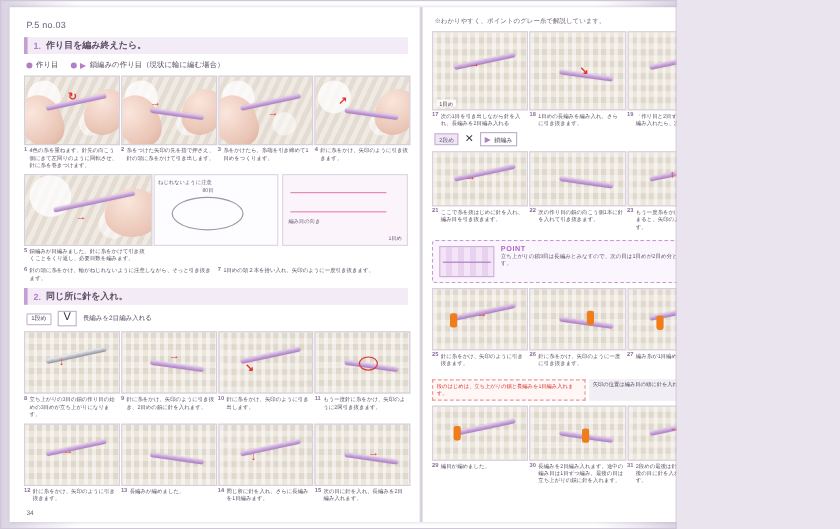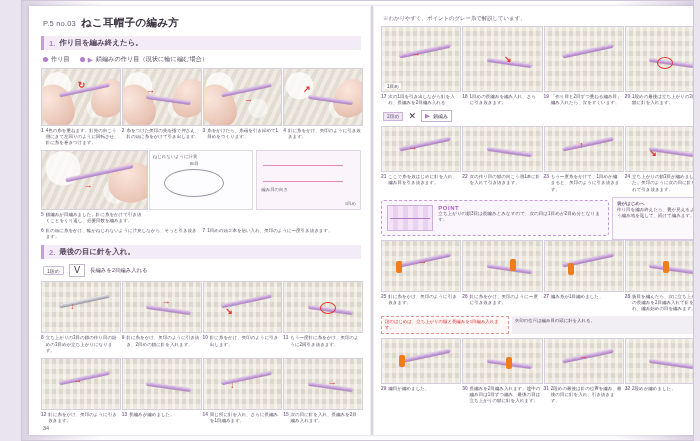--- a/index.html
+++ b/index.html
@@ -3,26 +3,25 @@
 <meta charset="utf-8">
 <style>
   html, body {
     margin: 0;
     padding: 0;
     background: #e9e4ee;
     font-family: "Liberation Sans", sans-serif;
   }
   #page {
     position: relative;
-    width: 673px;
+    width: 564px;
     height: 441px;
     background: linear-gradient(90deg, #d9d2e2 0%, #efeaf3 6%, #ffffff 12%, #ffffff 88%, #efeaf3 94%, #d9d2e2 100%);
     overflow: hidden;
     box-sizing: border-box;
-    margin-left: 21px;
   }
   
   #page::before {
     content: "";
     position: absolute;
     inset: 0;
     border: 1px solid #cfc6d8;
     pointer-events: none;
     z-index: 60;
   }
@@ -356,21 +355,20 @@
 </head>
 <body>
 
 <div id="page">
   <div class="spread">
 
     <div class="page-half left">
 
       <div class="title-row">
         <span class="title-code">P.5 no.03</span>
-        <span class="title-main">ねこ耳帽子の編み方</span>
       </div>
 
       <div class="section-bar">
         <span class="section-num">1.</span>
         <span>作り目を編み終えたら。</span>
       </div>
 
       <div class="legend-row">
         <span class="legend-item">
           <span class="bullet"></span>
@@ -472,21 +470,21 @@
           <span>針の頭に糸をかけ、輪がねじれないように注意しながら、そっと引き抜きます。</span>
         </div>
         <div class="cap">
           <span class="n">7</span>
           <span>1目めの頭２本を拾い入れ、矢印のように一度引き抜きます。</span>
         </div>
       </div>
 
       <div class="section-bar">
         <span class="section-num">2.</span>
-        <span>最後の目に針を入れ。</span>
+        <span>同じ所に針を入れ。</span>
       </div>
 
       <div class="stitch-row">
         <span class="row-label">1段め</span>
         <span class="stitch-chip sym">V</span>
         <span>長編みを2目編み入れる</span>
       </div>
 
       <div class="grid g4">
         <div class="cell">

